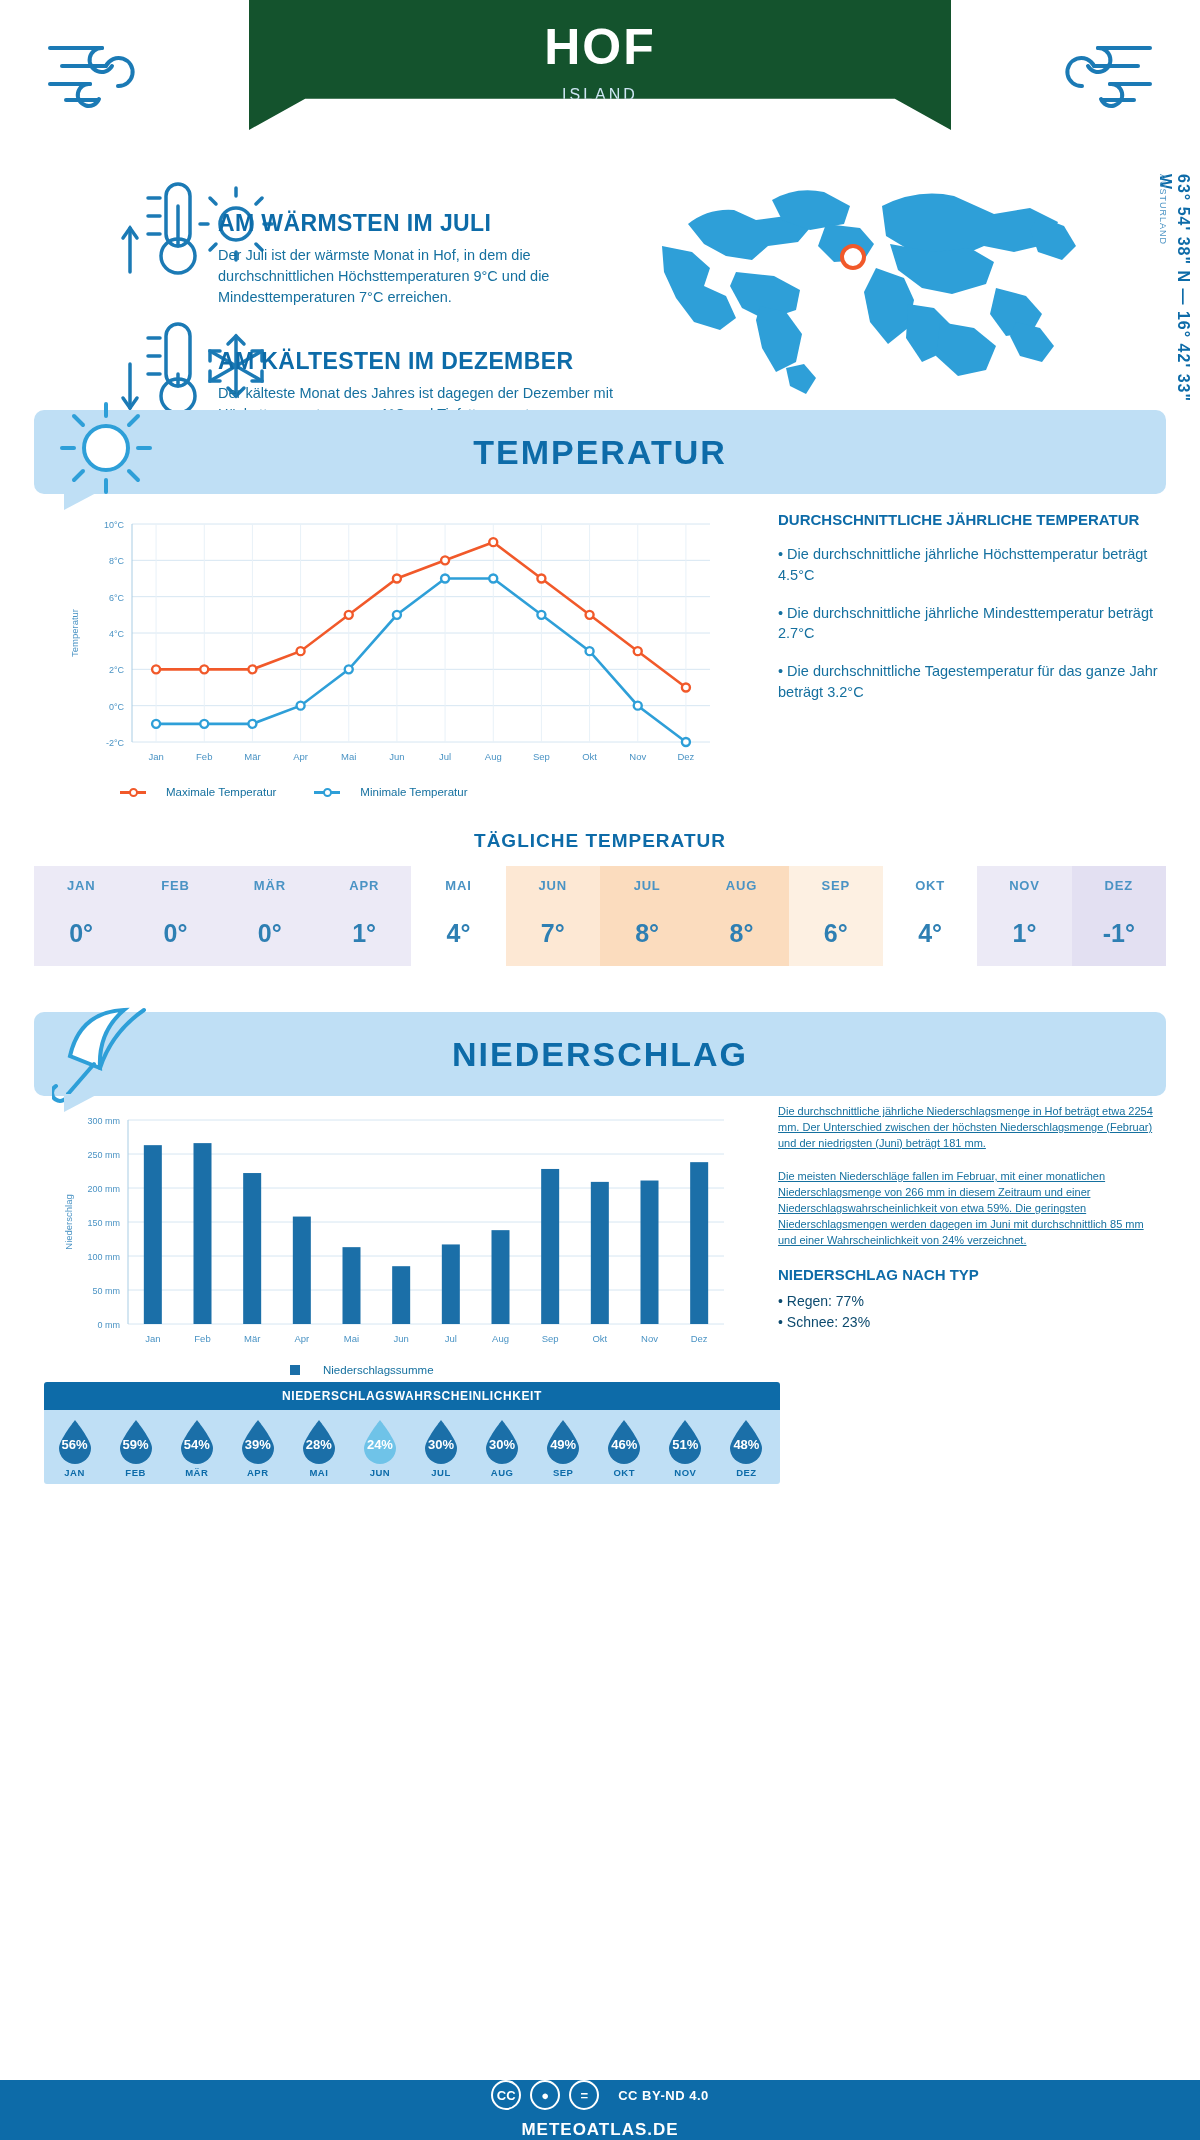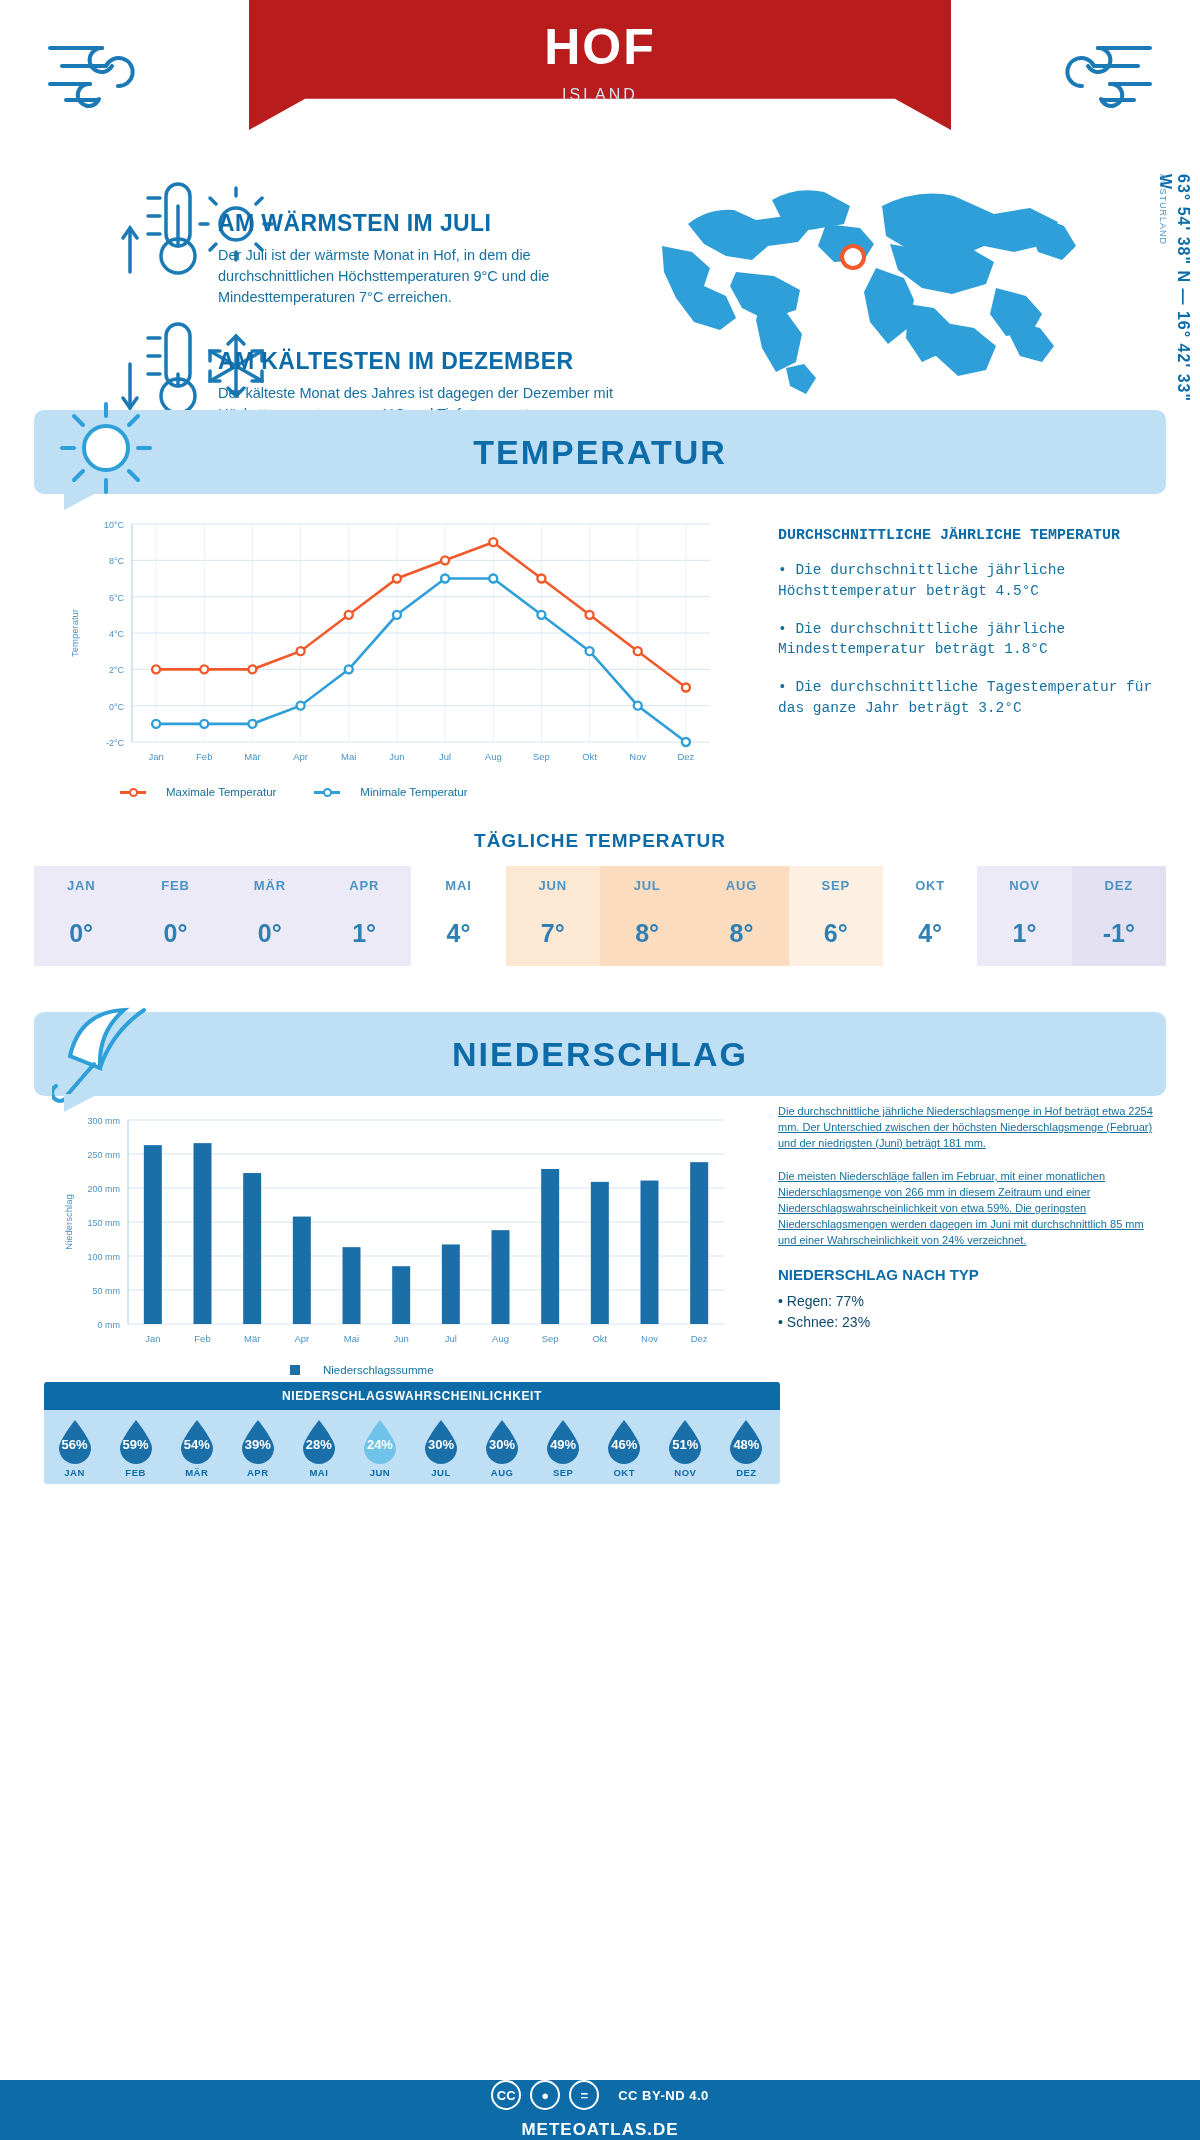--- a/index.html
+++ b/index.html
@@ -12,21 +12,21 @@
     color:#1b5e8f;
     position:relative;
     overflow:hidden;
   }
   .page { position:relative; width:1200px; height:2140px; }
 
   
   .header { position:relative; height:148px; }
   .header-banner {
     position:absolute; left:249px; top:0; width:702px; height:130px;
-    background:#b91c1c;
+    background:#14532d;
     clip-path: polygon(0 0, 100% 0, 100% 100%, 92% 76%, 8% 76%, 0 100%);
     display:flex; flex-direction:column; align-items:center; justify-content:flex-start;
     padding-top:22px;
   }
   .header-title {
     font-size:50px; font-weight:bold; color:#ffffff; letter-spacing:2px; line-height:1;
   }
   .header-sub {
     margin-top:14px; font-size:16px; color:#cfe6f5; letter-spacing:3px;
   }
@@ -76,21 +76,21 @@
     content:""; position:absolute; left:30px; bottom:-16px;
     border-left:0 solid transparent; border-right:34px solid transparent;
     border-top:18px solid #bfdff5;
   }
   .sec-title { font-size:34px; font-weight:bold; color:#0d6ba8; letter-spacing:2px; }
   .sec-icon { position:absolute; left:18px; top:-18px; }
 
   
   .temp-area { position:relative; height:330px; }
   .chart-box { position:absolute; left:60px; top:16px; width:670px; height:280px; }
-  .side-box { position:absolute; left:778px; top:32px; width:380px;font-family:Liberation Mono, monospace; }
+  .side-box { position:absolute; left:778px; top:16px; width:380px; }
   .side-h { font-size:15px; font-weight:bold; color:#0d6ba8; margin:0 0 14px 0; line-height:1.35; }
   .side-p { font-size:14.5px; color:#15709f; margin:0 0 18px 0; line-height:1.4; }
 
   .legend-row { position:absolute; left:120px; top:292px; display:flex; gap:38px; font-size:11.5px; color:#15709f; }
   .lg { display:flex; align-items:center; gap:20px; }
   .lg-line { width:26px; height:3px; position:relative; }
   .lg-dot { position:absolute; left:9px; top:-3px; width:9px; height:9px; border-radius:50%; background:#fff; }
 
   
   .daily-title { text-align:center; font-size:19px; font-weight:bold; color:#0d6ba8; letter-spacing:1px; margin-top:6px; }
@@ -371,21 +371,21 @@
         <span class="lg-line" style="background:#2e9fd8">
             <span class="lg-dot" style="border:2px solid #2e9fd8"></span>
           </span>
         <span>Minimale Temperatur</span>
       </div>
     </div>
 
     <div class="side-box">
       <h3 class="side-h">DURCHSCHNITTLICHE JÄHRLICHE TEMPERATUR</h3>
       <p class="side-p">• Die durchschnittliche jährliche Höchsttemperatur beträgt 4.5°C</p>
-      <p class="side-p">• Die durchschnittliche jährliche Mindesttemperatur beträgt 1.8°C</p>
+      <p class="side-p">• Die durchschnittliche jährliche Mindesttemperatur beträgt 2.7°C</p>
       <p class="side-p">• Die durchschnittliche Tagestemperatur für das ganze Jahr beträgt 3.2°C</p>
     </div>
   </div>
 
   <div class="daily-title">TÄGLICHE TEMPERATUR</div>
   <div class="daily-table" id="dailyTable">
       <div class="daily-col" style="background:#eceaf6">
       <div class="m">JAN</div>
       <div class="v">0°</div>
     </div>

